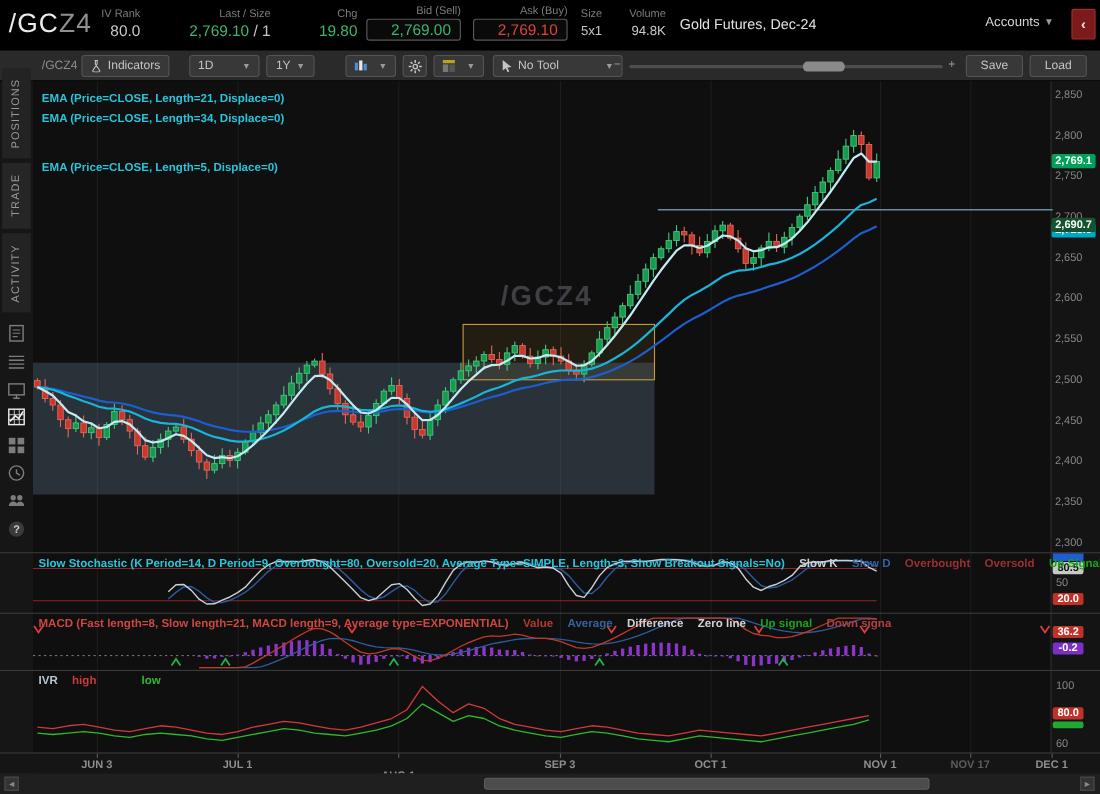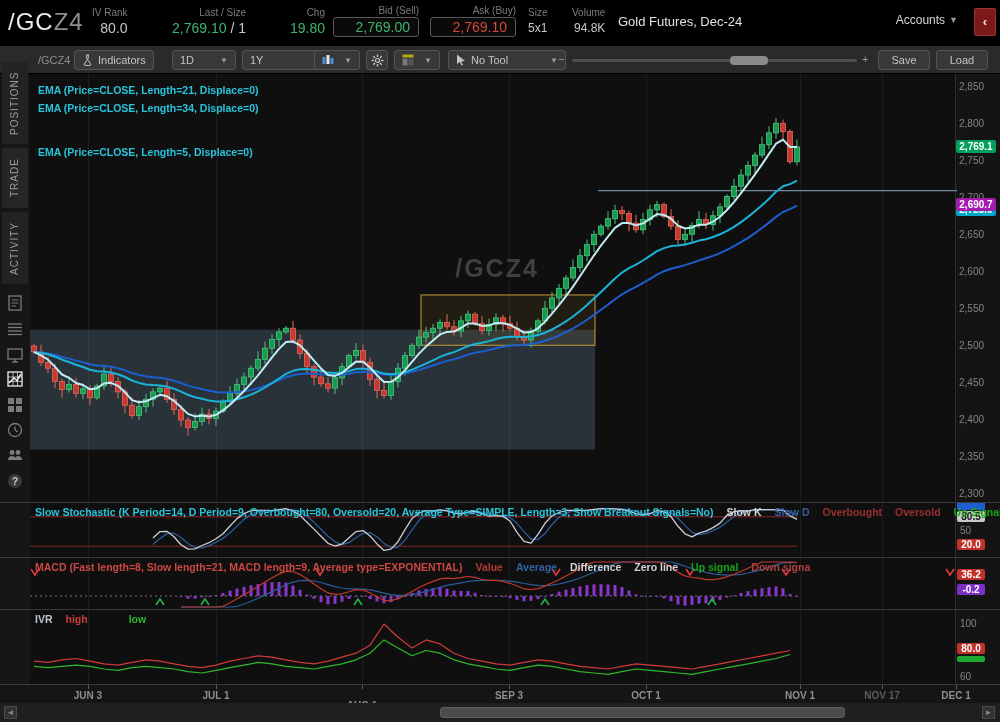--- a/index.html
+++ b/index.html
@@ -101,21 +101,21 @@
     <div class="tb" style="left:74px;">
       <svg width="11" height="12" viewBox="0 0 11 12">
           <path d="M4 1h3M4.7 1v3.2L8.6 10a1 1 0 0 1-.9 1.4H3.3a1 1 0 0 1-.9-1.4L6.3 4.2V1" fill="none" stroke="#c4c4c4" stroke-width="1"></path>
         </svg>
       <span>Indicators</span>
     </div>
     <div class="tb" style="left:172px;width:64px;justify-content:space-between;">
       <span>1D</span>
         <span class="caret">▼</span>
     </div>
-    <div class="tb" style="left:242px;width:88px;justify-content:space-between;">
+    <div class="tb" style="left:242px;width:44px;justify-content:center;">
       <span>1Y</span>
         <span class="caret">▼</span>
     </div>
     <div class="tb" style="left:314px;width:46px;justify-content:space-between;">
       <svg width="12" height="12" viewBox="0 0 12 12">
         <rect x="0.5" y="3" width="3" height="7" fill="#4d8fd6"></rect>
           <rect x="4.5" y="1" width="3" height="9" fill="#e8e8e8"></rect>
           <rect x="8.5" y="4" width="3" height="6" fill="#4d8fd6"></rect>
       </svg>
         <span class="caret">▼</span>
@@ -481,21 +481,21 @@
       <div style="position:absolute;left:959px;top:229px;font-size:10px;color:#858585;">2,650</div>
       <div style="position:absolute;left:959px;top:266px;font-size:10px;color:#858585;">2,600</div>
       <div style="position:absolute;left:959px;top:303px;font-size:10px;color:#858585;">2,550</div>
       <div style="position:absolute;left:959px;top:340px;font-size:10px;color:#858585;">2,500</div>
       <div style="position:absolute;left:959px;top:377px;font-size:10px;color:#858585;">2,450</div>
       <div style="position:absolute;left:959px;top:414px;font-size:10px;color:#858585;">2,400</div>
       <div style="position:absolute;left:959px;top:451px;font-size:10px;color:#858585;">2,350</div>
       <div style="position:absolute;left:959px;top:488px;font-size:10px;color:#858585;">2,300</div>
       <div style="position:absolute;left:956px;top:140px;min-width:40px;text-align:center;font-size:10px;font-weight:bold;color:#fff;background:#00a05c;border-radius:2px;padding:1px 2px;">2,769.1</div>
       <div style="position:absolute;left:956px;top:174px;min-width:40px;text-align:center;font-size:10px;font-weight:bold;color:#fff;background:#00a7c8;border-radius:2px;padding:1px 2px;margin-top:29px;">2,723.0</div>
-      <div style="position:absolute;left:956px;top:198px;min-width:40px;text-align:center;font-size:10px;font-weight:bold;color:#fff;background:#a21caf;border-radius:2px;padding:1px 2px;">2,690.7</div>
+      <div style="position:absolute;left:956px;top:198px;min-width:40px;text-align:center;font-size:10px;font-weight:bold;color:#fff;background:#14532d;border-radius:2px;padding:1px 2px;">2,690.7</div>
       <div style="position:absolute;left:957px;top:503px;width:28px;height:7px;background:#1e5ed2;"></div>
       <div style="position:absolute;left:957px;top:511px;width:28px;text-align:center;font-size:10px;font-weight:bold;color:#111;background:#c8c8c8;border-radius:2px;">80.5</div>
       <div style="position:absolute;left:960px;top:525px;font-size:10px;color:#858585;">50</div>
       <div style="position:absolute;left:957px;top:539px;width:28px;text-align:center;font-size:10px;font-weight:bold;color:#fff;background:#c03229;border-radius:2px;">20.0</div>
       <div style="position:absolute;left:957px;top:569px;width:28px;text-align:center;font-size:10px;font-weight:bold;color:#fff;background:#c03229;border-radius:2px;">36.2</div>
       <div style="position:absolute;left:957px;top:584px;width:28px;text-align:center;font-size:10px;font-weight:bold;color:#fff;background:#7b2fc4;border-radius:2px;">-0.2</div>
       <div style="position:absolute;left:960px;top:618px;font-size:10px;color:#858585;">100</div>
       <div style="position:absolute;left:957px;top:643px;width:28px;text-align:center;font-size:10px;font-weight:bold;color:#fff;background:#c03229;border-radius:2px;">80.0</div>
       <div style="position:absolute;left:957px;top:656px;width:28px;height:6px;background:#1fa832;border-radius:2px;"></div>
       <div style="position:absolute;left:960px;top:671px;font-size:10px;color:#858585;">60</div>

